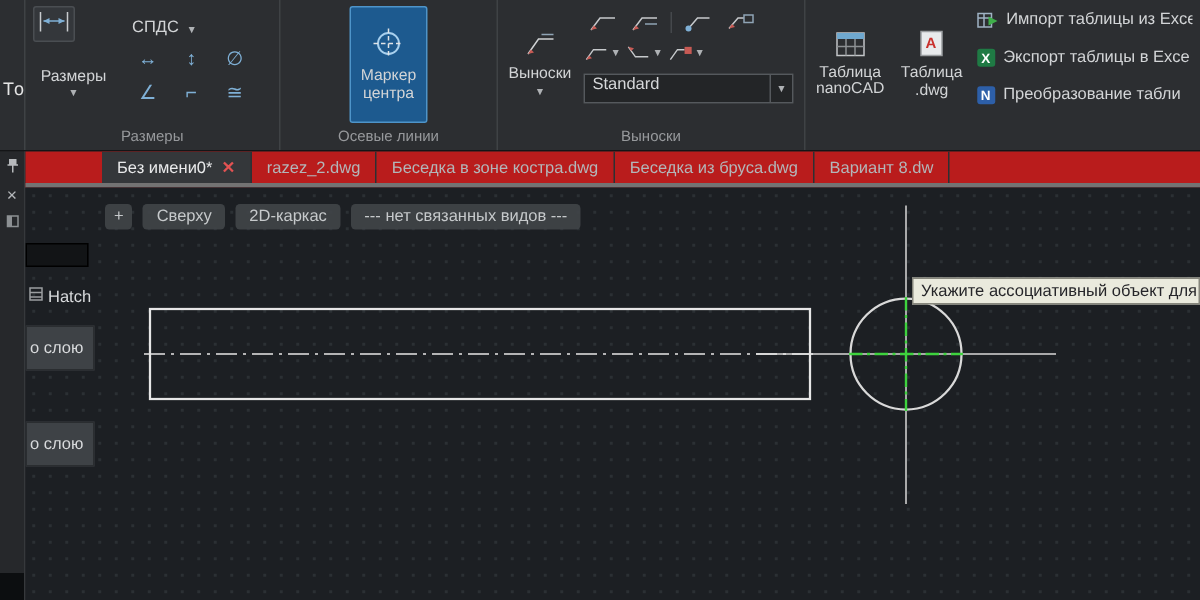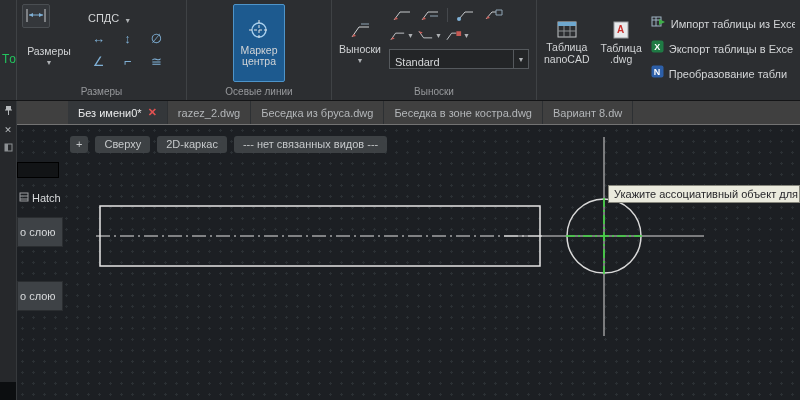--- a/index.html
+++ b/index.html
@@ -2,52 +2,52 @@
 <html><head>
 <meta charset="utf-8">
 <style>
   *{margin:0;padding:0;box-sizing:border-box}
   html,body{width:800px;height:400px;overflow:hidden}
   body{background:#1b1e21;font-family:"Liberation Sans",sans-serif;color:#d2d4d6;font-size:11px}
 
   
   .ribbon{height:101px;background:#2c2e31;display:flex;border-bottom:1px solid #141517}
   .rstrip{width:17px;border-right:1px solid #3f4245;position:relative;flex:0 0 auto}
-  .rstrip .clip-text{position:absolute;top:52px;left:2px;color:#22c55e;font-size:12px}
+  .rstrip .clip-text{position:absolute;top:52px;left:2px;color:#e5e5e5;font-size:12px}
   .rgroup{display:flex;flex-direction:column;border-right:1px solid #3f4245;flex:0 0 auto;overflow:hidden}
   .rcontent{flex:1;display:flex;padding:4px 5px 0}
   .rlabel{height:15px;line-height:13px;text-align:center;font-size:10px;color:#97999c}
   .icon-btn{width:28px;height:24px;border:1px solid #4a4e52;border-radius:2px;background:#34373b;
     display:flex;align-items:center;justify-content:center;cursor:default}
   .vbtn{display:flex;flex-direction:column;align-items:center;justify-content:center;gap:2px;
     border-radius:2px;padding:2px 1px;color:#d2d4d6;border:1px solid transparent}
   .vbtn .lbl{text-align:center;font-size:10.5px;line-height:11.5px}
   .vbtn.active{background:#1d5a8f;border:1px solid #4e94c9}
   .caret{font-size:7px;color:#aeb1b4;line-height:7px}
   .spds{display:flex;align-items:flex-end;gap:5px;height:20px;padding:0 4px;color:#d2d4d6}
   .dim-grid{display:grid;grid-template-columns:repeat(3,29px);grid-auto-rows:23px;margin-top:3px}
   .dim-cell{display:flex;align-items:center;justify-content:center;color:#7fb0d6;font-size:13px}
   .leader-col{display:flex;flex-direction:column}
   .lrow{display:flex;align-items:center;height:21px;gap:3px}
   .lcell{width:25px;height:18px;display:flex;align-items:center;justify-content:center;gap:1px}
   .lsep{width:1px;height:14px;background:#45484c;margin:0 2px}
-  .combo{width:140px;height:20px;margin-top:3px;background:#232527;border:1px solid #55595d;display:flex;align-items:flex-end}
+  .combo{width:140px;height:20px;margin-top:3px;background:#232527;border:1px solid #55595d;display:flex;align-items:flex-start}
   .combo .val{padding-left:5px;flex:1;color:#d6d8da}
   .combo .cbox{width:15px;align-self:stretch;border-left:1px solid #55595d;display:flex;align-items:center;justify-content:center}
   .trows{display:flex;flex-direction:column;gap:2px;padding-top:3px;overflow:hidden}
-  .trow{display:flex;align-items:flex-end;gap:5px;height:23px;white-space:nowrap;color:#d3d5d7}
+  .trow{display:flex;align-items:flex-start;gap:5px;height:23px;white-space:nowrap;color:#d3d5d7}
 
   
   .below{display:flex;height:299px}
   .dock{width:17px;background:#26282b;border-right:1px solid #36393c;display:flex;flex-direction:column;
     align-items:center;padding-top:4px;gap:8px;flex:0 0 auto}
   .dock .dk{color:#b6b9bc;font-size:9px;line-height:9px}
   .dock-bottom{margin-top:auto;width:16px;height:18px;background:#0c0e10}
   .workcol{flex:1;display:flex;flex-direction:column;min-width:0}
-  .tabbar{height:24px;background:#404040;display:flex;padding-left:51px;border-bottom:1px solid #737373;overflow:hidden}
+  .tabbar{height:24px;background:#b91c1c;display:flex;padding-left:51px;border-bottom:3px solid #737373;overflow:hidden}
   .tab{display:flex;align-items:center;gap:6px;padding:0 10px;border-right:1px solid #2d3033;color:#b3b6b9;white-space:nowrap}
   .tab.active{background:#34373a;color:#e9eaeb}
   .tab-close{color:#e25252;font-weight:bold;font-size:11px}
 
   
   .canvas{flex:1;position:relative;background-color:#1c1f23;
     background-image:radial-gradient(#2b3034 1px,transparent 1.3px);background-size:11px 11px;overflow:hidden}
   .vpc{position:absolute;top:11px;left:53px;display:flex;gap:7px;z-index:4}
   .vpc .vbtn2{background:rgba(64,68,72,.92);border-radius:3px;color:#c6c9cb;font-size:11px;
     padding:1px 9px;height:17px;line-height:15px}
@@ -299,24 +299,24 @@
 
     <div class="tabbar">
       <div class="tab active">
         <span>Без имени0*</span>
         <span class="tab-close">✕</span>
       </div>
       <div class="tab">
         <span>razez_2.dwg</span>
       </div>
       <div class="tab">
+        <span>Беседка в зоне костра.dwg</span>
+      </div>
+      <div class="tab">
         <span>Беседка из бруса.dwg</span>
-      </div>
-      <div class="tab">
-        <span>Беседка в зоне костра.dwg</span>
       </div>
       <div class="tab">
         <span>Вариант 8.dw</span>
       </div>
     </div>
 
     <div class="canvas">
 
       <div class="vpc">
         <div class="vbtn2 plus"><span>+</span></div>

